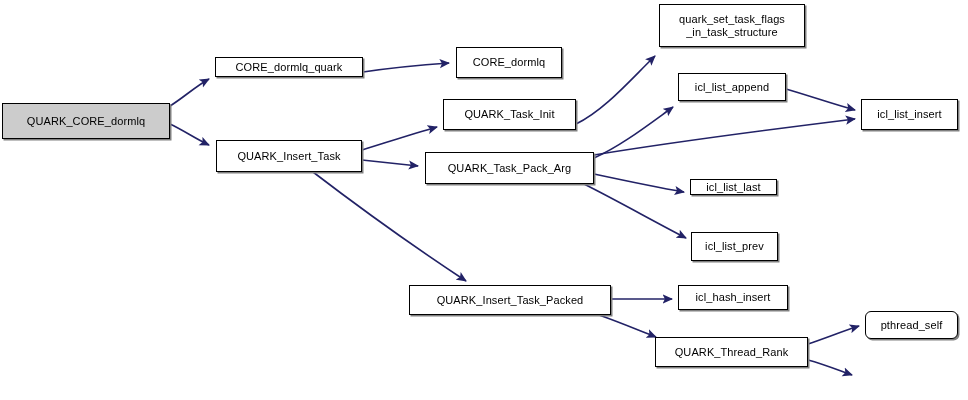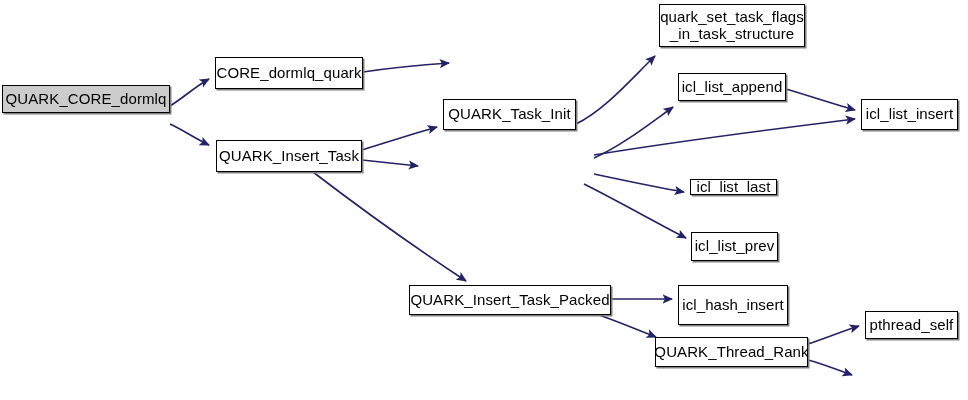--- a/index.html
+++ b/index.html
@@ -27,21 +27,21 @@
     position: absolute;
     box-sizing: border-box;
     border: 1px solid #000000;
     background: #ffffff;
     display: flex;
     align-items: center;
     justify-content: center;
     text-align: center;
     color: #000000;
     font-family: "Liberation Sans", sans-serif;
-    font-size: 15px;
+    font-size: 11px;
     line-height: 1.12;
     letter-spacing: 0.1px;
     white-space: pre;
     box-shadow: 1.5px 1.5px 0 0 #808080;
     z-index: 2;
   }
   .node.root {
     background: #cccccc;
   }
   .node-label {
@@ -69,27 +69,29 @@
       <path d="M594,158 C621,146 648,125 673,107" fill="none" stroke="#222266" stroke-width="1.6" marker-end="url(#arrowhead)"></path>
       <path d="M594,155 C680,141 782,128 855,119" fill="none" stroke="#222266" stroke-width="1.6" marker-end="url(#arrowhead)"></path>
       <path d="M594,174 C622,180 655,187 684,192" fill="none" stroke="#222266" stroke-width="1.6" marker-end="url(#arrowhead)"></path>
       <path d="M584,184 C616,200 655,222 686,238" fill="none" stroke="#222266" stroke-width="1.6" marker-end="url(#arrowhead)"></path>
       <path d="M786,89 C810,96 833,104 855,110" fill="none" stroke="#222266" stroke-width="1.6" marker-end="url(#arrowhead)"></path>
       <path d="M611,299 C633,299 652,299 672,299" fill="none" stroke="#222266" stroke-width="1.6" marker-end="url(#arrowhead)"></path>
       <path d="M599,315 C619,322 638,330 656,337" fill="none" stroke="#222266" stroke-width="1.6" marker-end="url(#arrowhead)"></path>
       <path d="M808,344 C826,338 843,331 859,326" fill="none" stroke="#222266" stroke-width="1.6" marker-end="url(#arrowhead)"></path>
       <path d="M808,360 C823,364 838,370 852,375" fill="none" stroke="#222266" stroke-width="1.6" marker-end="url(#arrowhead)"></path>
     </svg>
-<div class="node root" style="left: 2px; top: 85px; width: 168px; height: 28px;"><span class="node-label">QUARK_CORE_dormlq</span></div>
-    <div class="node" style="left: 215px; top: 57px; width: 148px; height: 32px;"><span class="node-label">CORE_dormlq_quark</span></div>
+<div class="node root" style="left: 2px; top: 103px; width: 168px; height: 36px;"><span class="node-label">QUARK_CORE_dormlq</span></div>
+    <div class="node" style="left: 215px; top: 57px; width: 148px; height: 20px;"><span class="node-label">CORE_dormlq_quark</span></div>
     <div class="node" style="left: 216px; top: 140px; width: 146px; height: 32px;"><span class="node-label">QUARK_Insert_Task</span></div>
+    <div class="node" style="left: 456px; top: 47px; width: 106px; height: 31px;"><span class="node-label">CORE_dormlq</span></div>
     <div class="node" style="left: 443px; top: 99px; width: 133px; height: 31px; justify-content: center;"><span class="node-label">QUARK_Task_Init</span></div>
+    <div class="node" style="left: 425px; top: 152px; width: 169px; height: 32px;"><span class="node-label">QUARK_Task_Pack_Arg</span></div>
     <div class="node" style="left: 659px; top: 4px; width: 146px; height: 43px;"><span class="node-label">quark_set_task_flags
 _in_task_structure</span></div>
     <div class="node" style="left: 678px; top: 73px; width: 108px; height: 28px; text-align: right;"><span class="node-label">icl_list_append</span></div>
     <div class="node" style="left: 861px; top: 99px; width: 97px; height: 31px;"><span class="node-label">icl_list_insert</span></div>
     <div class="node" style="left: 690px; top: 179px; width: 87px; height: 16px;"><span class="node-label">icl_list_last</span></div>
     <div class="node" style="left: 691px; top: 232px; width: 87px; height: 29px;"><span class="node-label">icl_list_prev</span></div>
     <div class="node" style="left: 409px; top: 285px; width: 202px; height: 30px;"><span class="node-label">QUARK_Insert_Task_Packed</span></div>
-    <div class="node" style="left: 678px; top: 285px; width: 110px; height: 40px;"><span class="node-label">icl_hash_insert</span></div>
+    <div class="node" style="left: 678px; top: 285px; width: 110px; height: 25px;"><span class="node-label">icl_hash_insert</span></div>
     <div class="node" style="left: 655px; top: 337px; width: 153px; height: 30px;"><span class="node-label">QUARK_Thread_Rank</span></div>
-    <div class="node" style="left: 865px; top: 311px; width: 93px; height: 28px;"><span class="node-label">pthread_self</span></div>
+    <div class="node" style="left: 865px; top: 311px; width: 93px; height: 28px; border-radius: 6px;"><span class="node-label">pthread_self</span></div>
   </div>
 
 </body></html>

